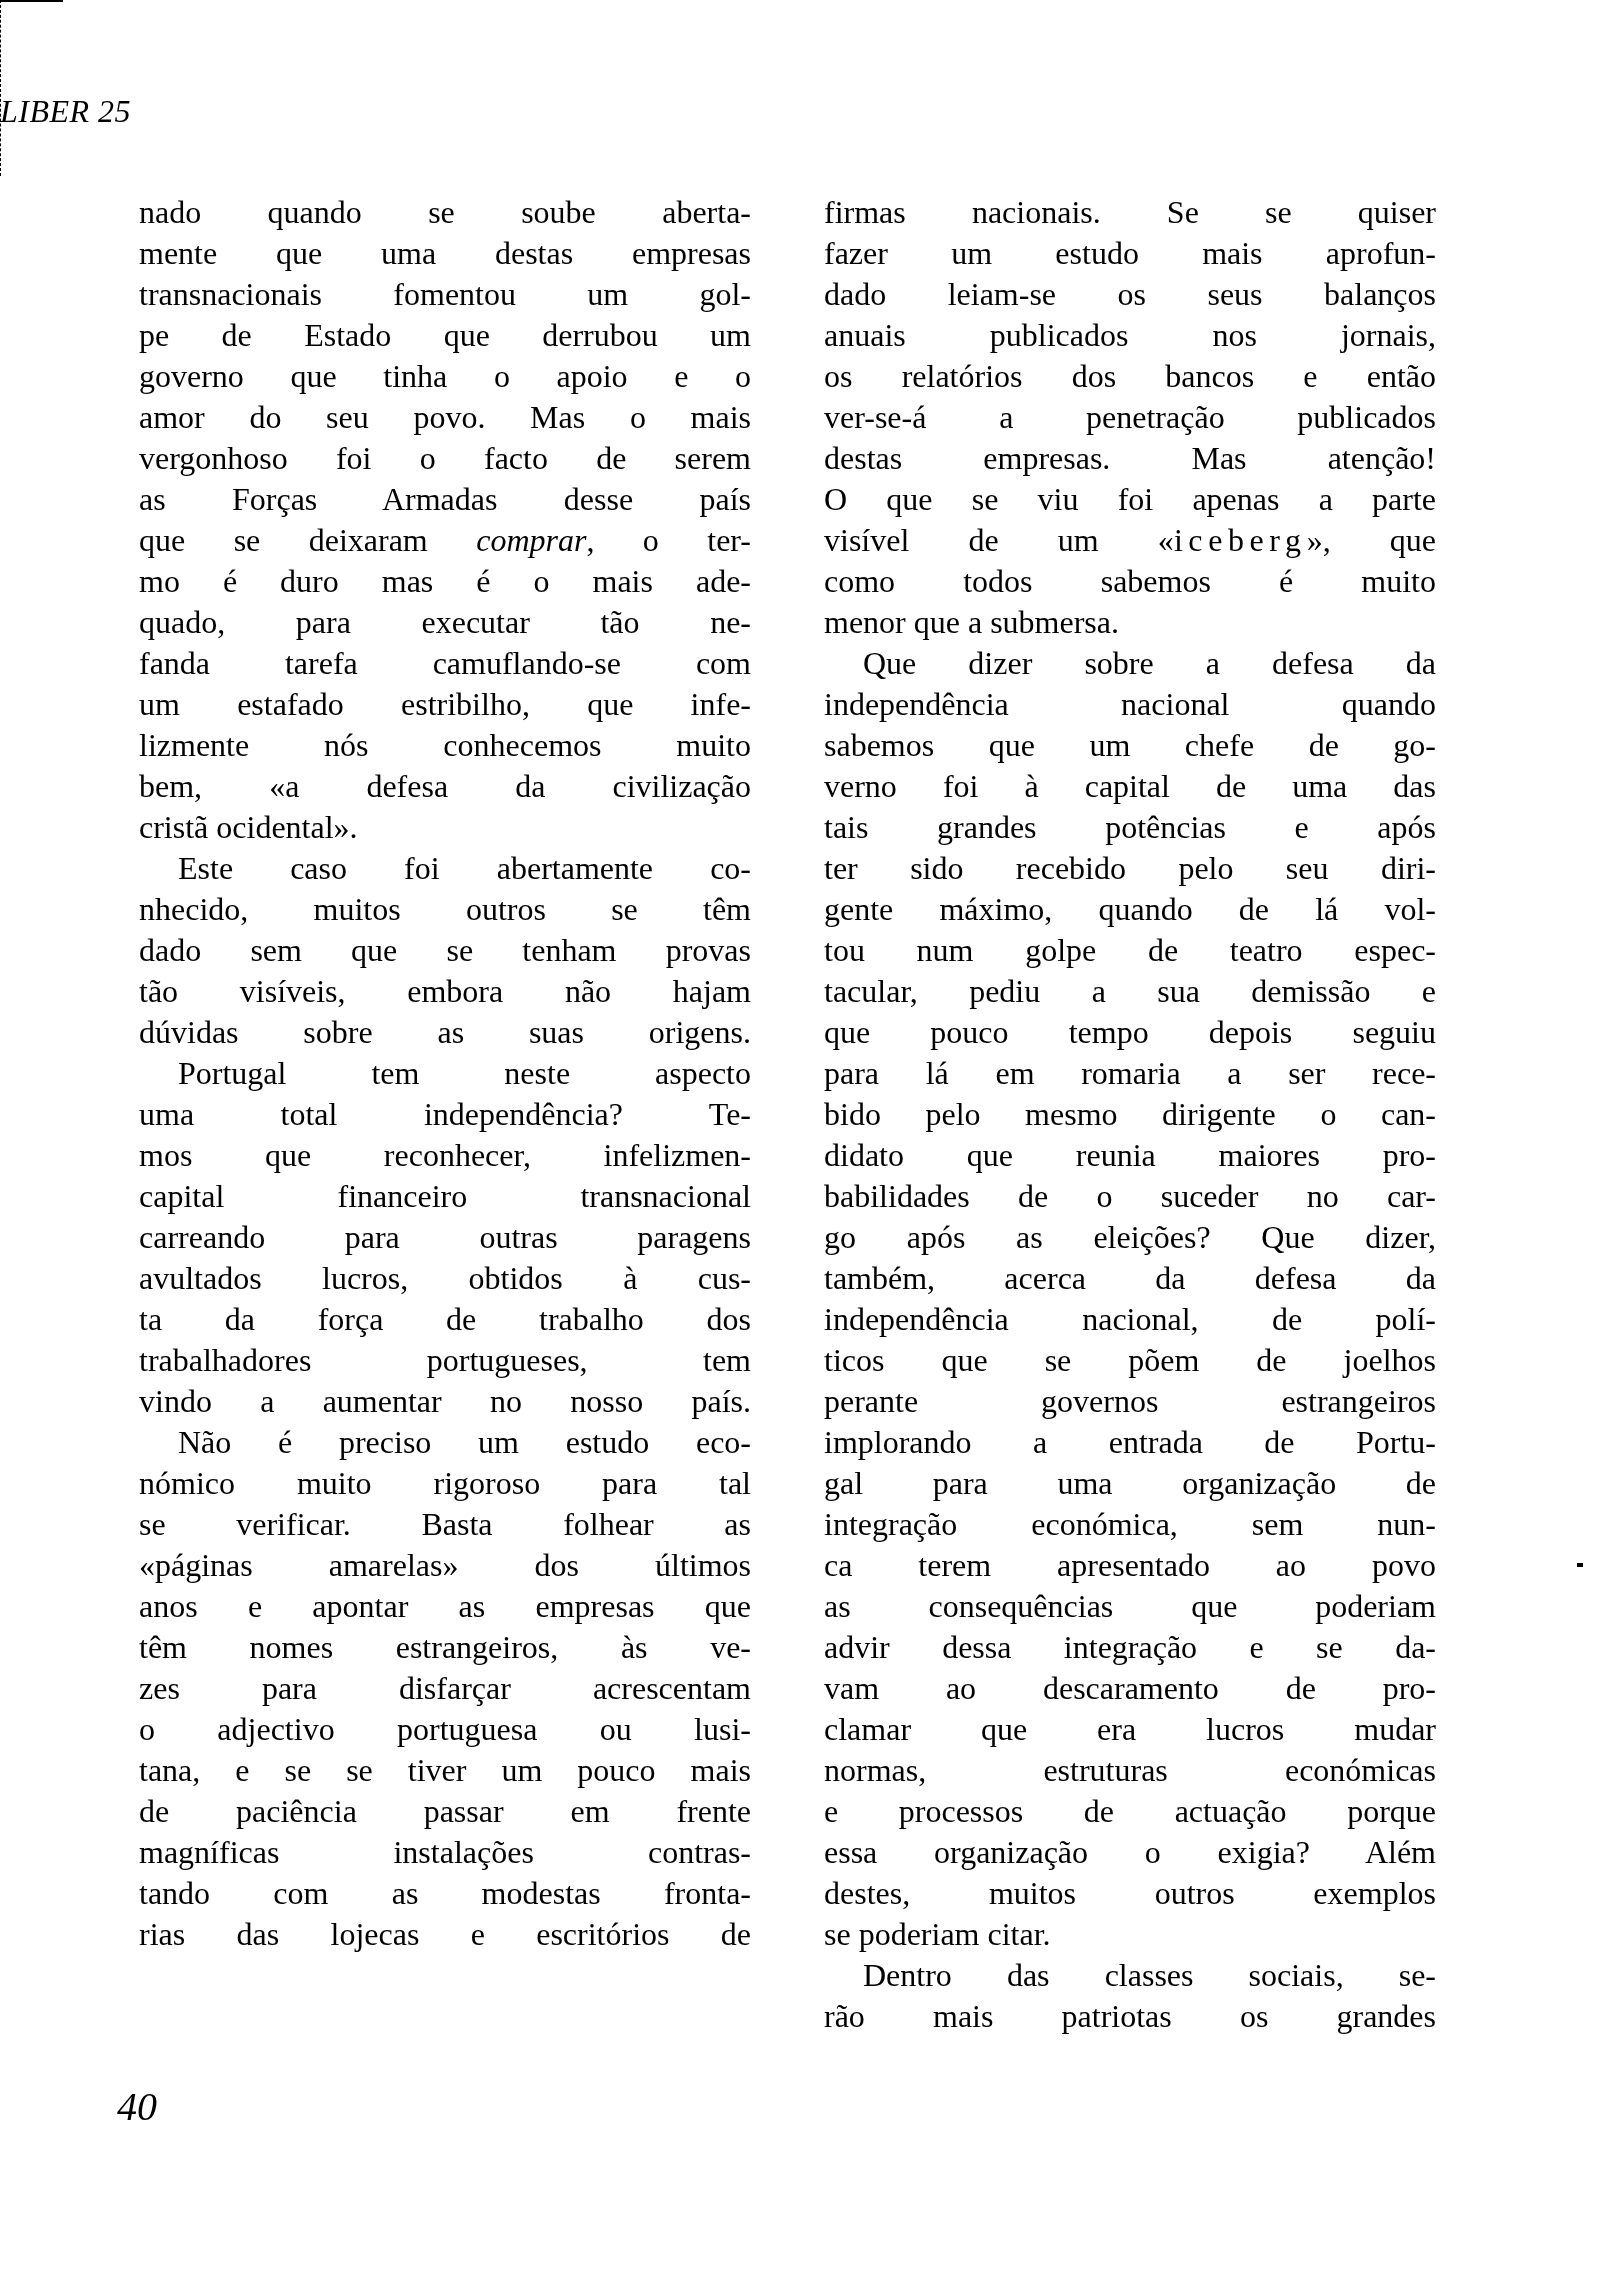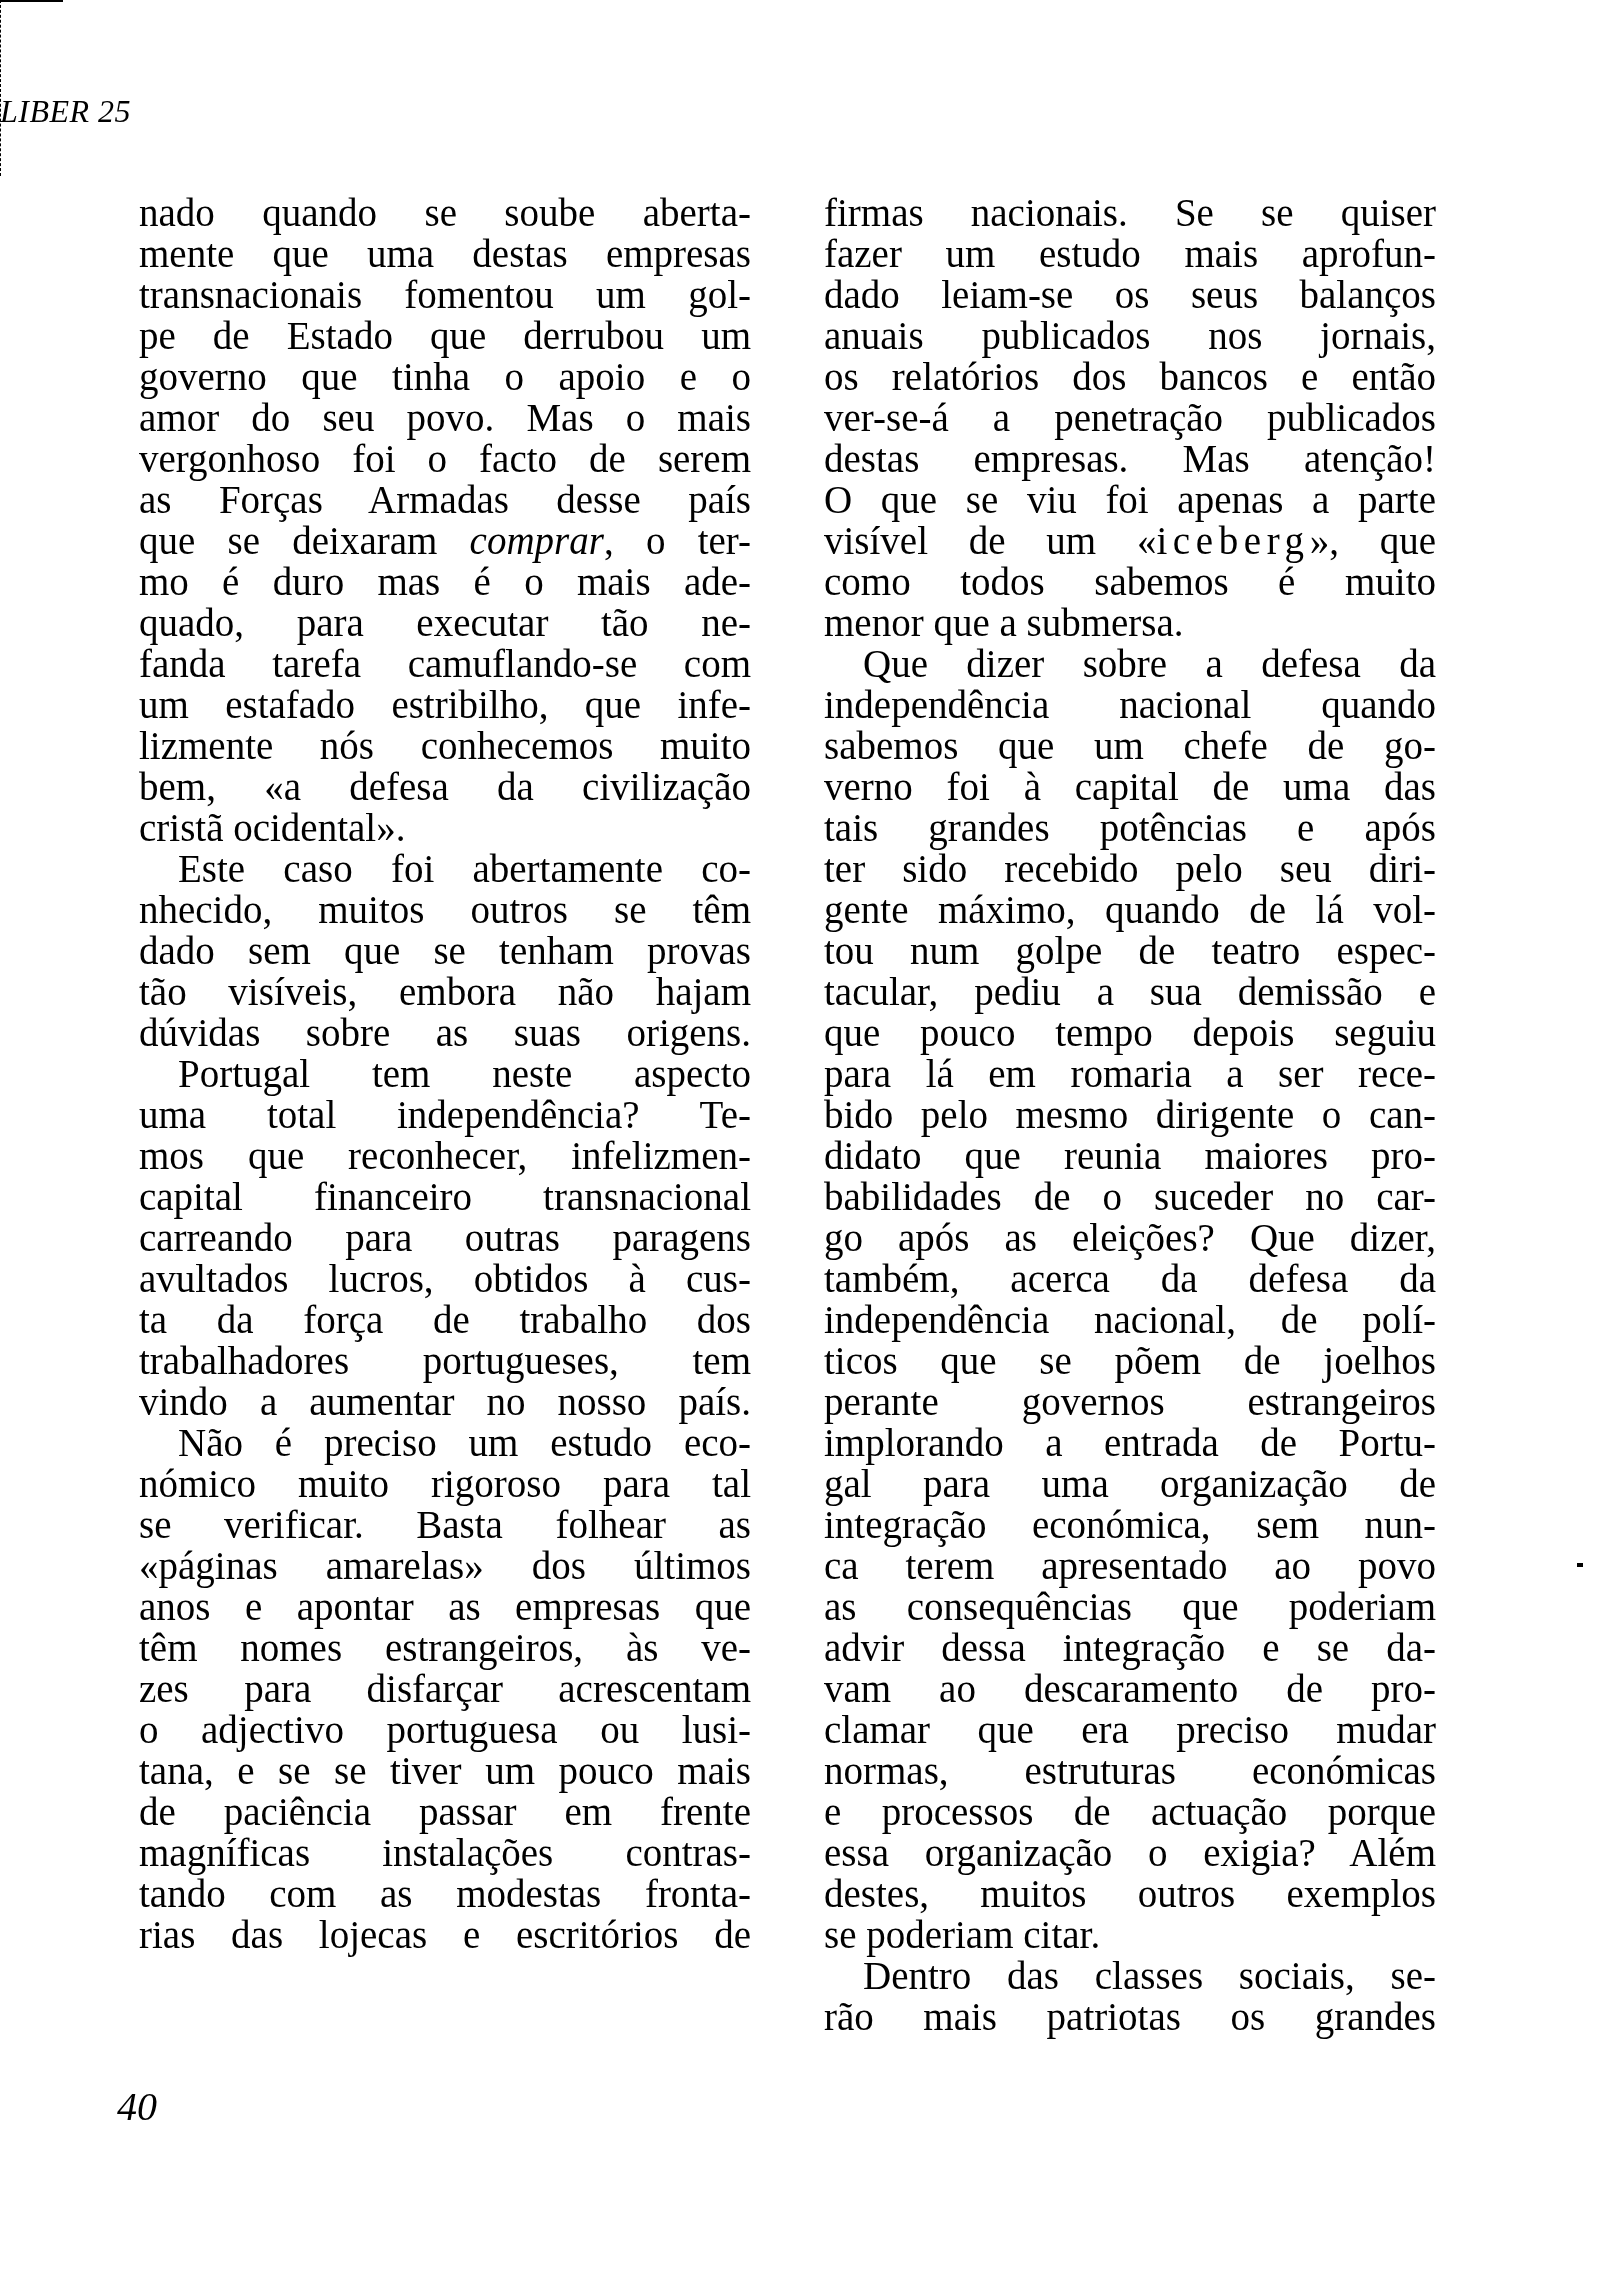--- a/index.html
+++ b/index.html
@@ -32,21 +32,21 @@
     width: 100%;
     text-align: left;
     font-style: italic;
     font-size: 32px;
     letter-spacing: 0.5px;
   }
   .column {
     position: absolute;
     top: 192px;
     width: 612px;
-    font-size: 39px;
+    font-size: 32px;
     line-height: 41px;
   }
   .column.left { left: 139px; }
   .column.right { left: 824px; }
   .line {
     display: block;
     white-space: nowrap;
     text-align: justify;
     text-align-last: justify;
     height: 41px;
@@ -160,21 +160,21 @@
     <span class="line">independência nacional, de polí-</span>
     <span class="line">ticos que se põem de joelhos</span>
     <span class="line">perante governos estrangeiros</span>
     <span class="line">implorando a entrada de Portu-</span>
     <span class="line">gal para uma organização de</span>
     <span class="line">integração económica, sem nun-</span>
     <span class="line">ca terem apresentado ao povo</span>
     <span class="line">as consequências que poderiam</span>
     <span class="line">advir dessa integração e se da-</span>
     <span class="line">vam ao descaramento de pro-</span>
-    <span class="line">clamar que era preciso mudar</span>
+    <span class="line">clamar que era lucros mudar</span>
     <span class="line">normas, estruturas económicas</span>
     <span class="line">e processos de actuação porque</span>
     <span class="line">essa organização o exigia? Além</span>
     <span class="line">destes, muitos outros exemplos</span>
     <span class="line last">se poderiam citar.</span>
     <span class="line indent">Dentro das classes sociais, se-</span>
     <span class="line">rão mais patriotas os grandes</span>
   </div>
 
 <div class="folio">40</div>

